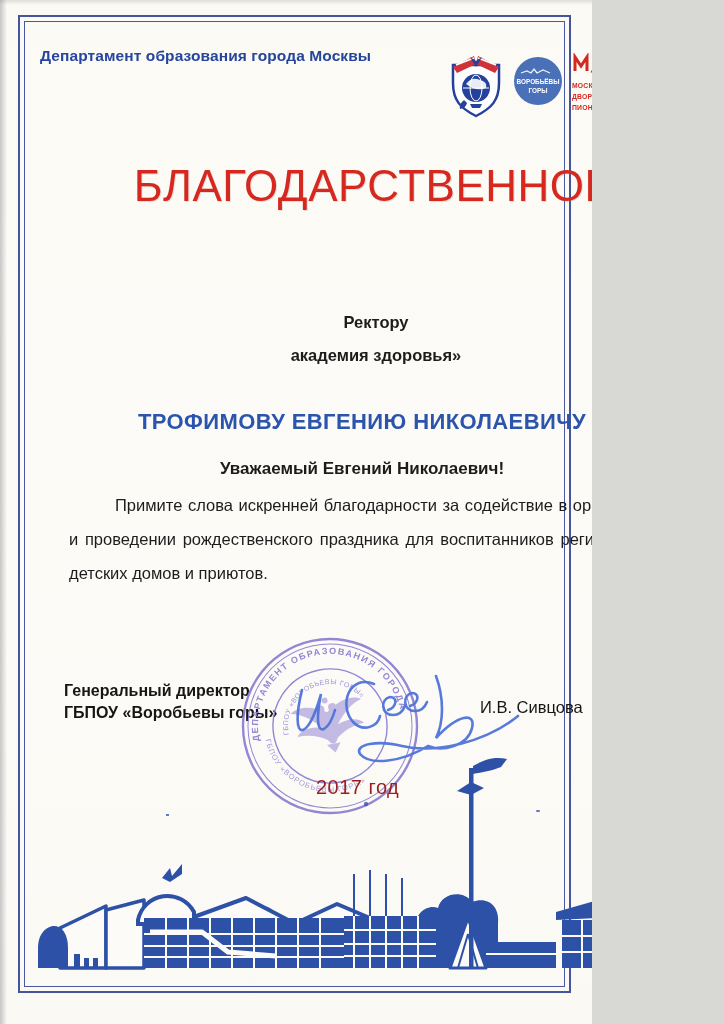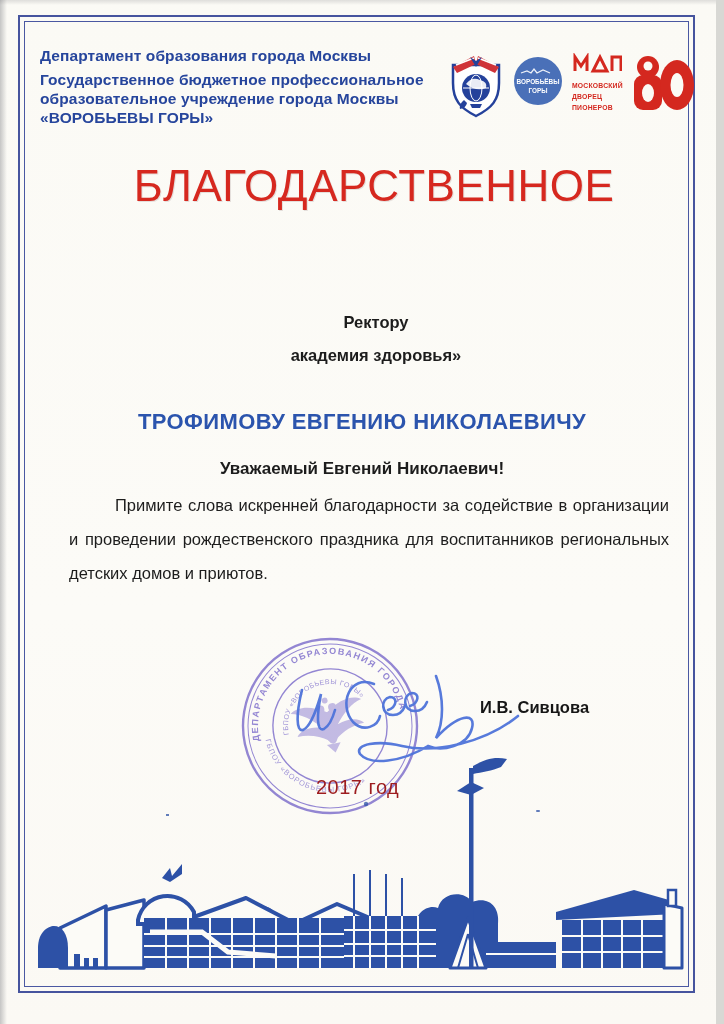--- a/index.html
+++ b/index.html
@@ -1,18 +1,18 @@
 <!DOCTYPE html>
 <html><head>
 <meta charset="utf-8">
 <style>
   html,body{margin:0;padding:0;}
   body{width:724px;height:1024px;background:#d8d8d4;}
   .paper{
-    position:relative;width:716px;height:1024px;overflow:hidden;
+    position:relative;width:592px;height:1024px;overflow:hidden;
     background:linear-gradient(180deg,#fbfaf5 0%,#fcfbf7 60%,#fbf9f4 100%);
     font-family:"Liberation Sans","DejaVu Sans",sans-serif;
   }
   .paper::before{content:"";position:absolute;left:0;top:0;bottom:0;width:7px;
     background:linear-gradient(90deg,rgba(110,112,118,.38),rgba(110,112,118,0));pointer-events:none;}
   .paper::after{content:"";position:absolute;left:0;right:0;top:0;height:5px;
     background:linear-gradient(180deg,rgba(120,120,125,.22),rgba(120,120,125,0));pointer-events:none;}
   .abs{position:absolute;}
   .frame-outer{left:18px;top:15px;right:21px;bottom:31px;border:2px solid #46549e;}
   .frame-inner{left:24px;top:21px;right:27px;bottom:37px;border:1.5px solid #4a58a2;}
@@ -24,42 +24,37 @@
     text-shadow:1px 1px 0 rgba(160,140,140,.25);}
   .addr{left:0;top:306px;width:724px;text-align:center;color:#1c1c1c;
     font-weight:bold;font-size:16.5px;line-height:33px;margin-left:14px;}
   .rname{left:0;top:409px;width:724px;text-align:center;color:#2b54ad;
     font-weight:bold;font-size:22px;letter-spacing:.4px;}
   .salut{left:0;top:459px;width:724px;text-align:center;color:#1c1c1c;
     font-weight:bold;font-size:17px;}
   .bodytxt{left:62px;top:488px;width:600px;color:#1d1d1d;font-size:16.5px;line-height:34px;margin-left:7px;}
   .bodytxt p{margin:0;text-indent:46px;text-align:justify;}
   .sig-left{left:64px;top:680px;color:#161616;font-weight:bold;font-size:16px;line-height:22px;}
-  .sig-name{left:480px;top:698px;width:140px;color:#161616;font-weight:bold;font-size:16.5px;}
+  .sig-name{left:480px;top:698px;width:140px;color:#161616;font-weight:normal;font-size:16.5px;}
   .year{left:316px;top:776px;color:#9d1c1f;font-weight:normal;font-size:20px;letter-spacing:.5px;}
   .logos{left:448px;top:50px;width:250px;height:72px;display:flex;align-items:flex-start;gap:9px;}
   .mdp-txt{color:#d4281f;font-weight:bold;font-size:6.8px;line-height:11px;letter-spacing:.2px;margin-top:3px;}
   .stamp{left:238px;top:634px;transform:rotate(-12deg);opacity:.92;}
   .inksig{left:286px;top:654px;}
   .skyline{left:30px;top:752px;}
 </style>
 </head>
 <body>
 
 <div class="paper">
 
   <div class="abs frame-outer"></div>
   <div class="abs frame-inner"></div>
 
   <div class="abs hdr hdr-dep">Департамент образования города Москвы</div>
-  <div class="abs hdr hdr-inst">
-    <div>Государственное бюджетное профессиональное</div>
-    <div>образовательное учреждение города Москвы</div>
-    <div>«ВОРОБЬЕВЫ ГОРЫ»</div>
-  </div>
 
   <div class="abs logos">
     <svg width="56" height="68" viewBox="0 0 56 68">
       <path d="M28,66 C12,58 5,50 5,33 L5,15 L51,15 L51,33 C51,50 44,58 28,66 Z" fill="#ffffff" stroke="#24419b" stroke-width="2.5"></path>
       <path d="M5,17 L26,6 L28,14 L9,23 Z" fill="#cf3339"></path>
       <path d="M51,17 L30,6 L28,14 L47,23 Z" fill="#cf3339"></path>
       <path d="M8,15 L26,8" stroke="#ffffff" stroke-width="1.6" fill="none"></path>
       <path d="M48,15 L30,8" stroke="#ffffff" stroke-width="1.6" fill="none"></path>
       <polygon points="22,7 28,17 34,7 28,11" fill="#24419b"></polygon>
       <circle cx="28" cy="38" r="14" fill="#24419b"></circle>
@@ -105,20 +100,24 @@
     <div>Ректору</div>
     <div>академия здоровья»</div>
   </div>
   <div class="abs salut">Уважаемый Евгений Николаевич!</div>
   <div class="abs rname">ТРОФИМОВУ ЕВГЕНИЮ НИКОЛАЕВИЧУ</div>
 
   <div class="abs bodytxt">
     <p>Примите слова искренней благодарности за содействие в организации и проведении рождественского праздника для воспитанников региональных детских домов и приютов.</p>
   </div>
 
+  <div class="abs sig-left">
+    <div>Генеральный директор</div>
+    <div>ГБПОУ «Воробьевы горы»</div>
+  </div>
   <div class="abs sig-name">И.В. Сивцова</div>
 
   <svg class="abs stamp" width="184" height="184" viewBox="0 0 184 184">
     <defs>
       <path id="stA" d="M 20,92 A 72,72 0 1 1 164,92"></path>
       <path id="stB" d="M 26,92 A 66,66 0 0 0 158,92"></path>
       <path id="stC" d="M 50,92 A 42,42 0 1 1 134,92"></path>
     </defs>
     <circle cx="92" cy="92" r="87" fill="none" stroke="#8b7dd0" stroke-width="2.4"></circle>
     <circle cx="92" cy="92" r="82" fill="none" stroke="#8b7dd0" stroke-width="1"></circle>

